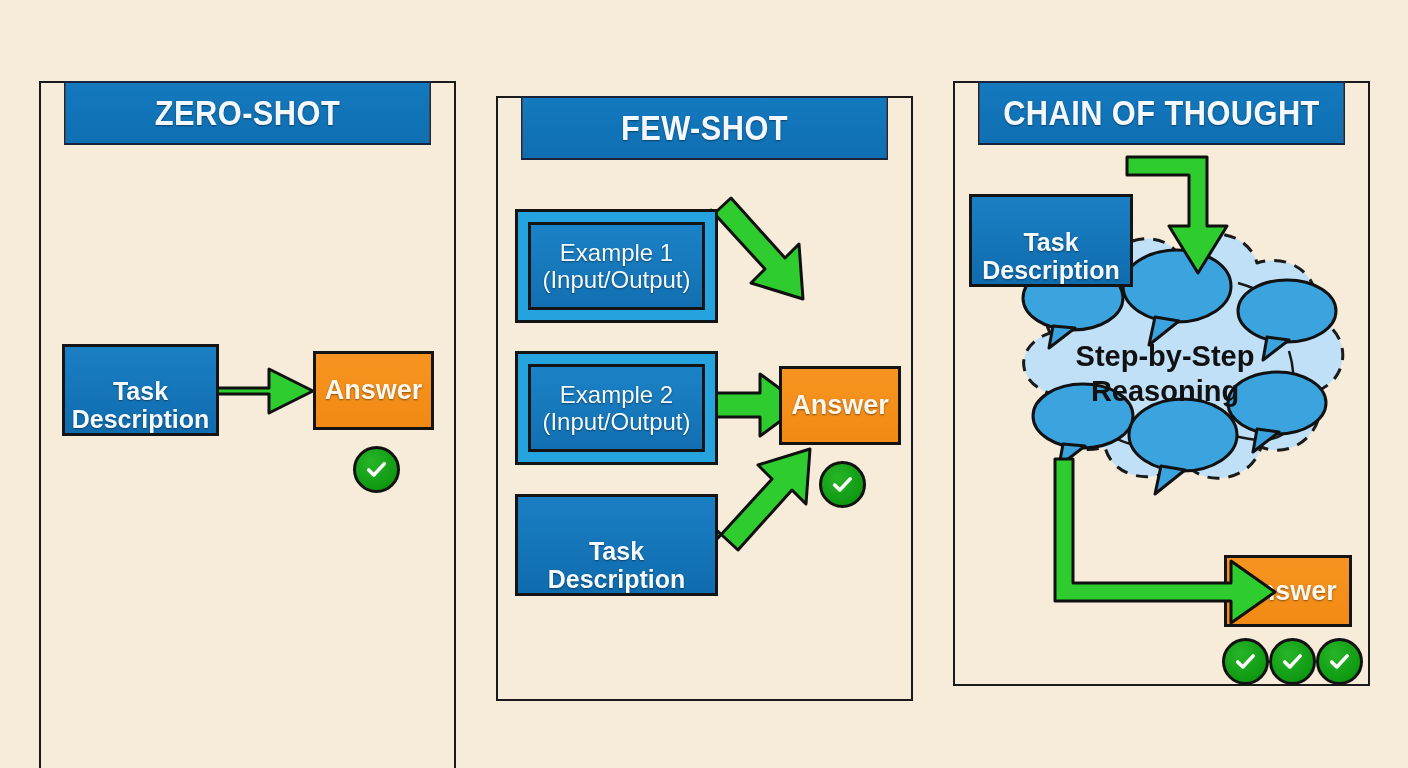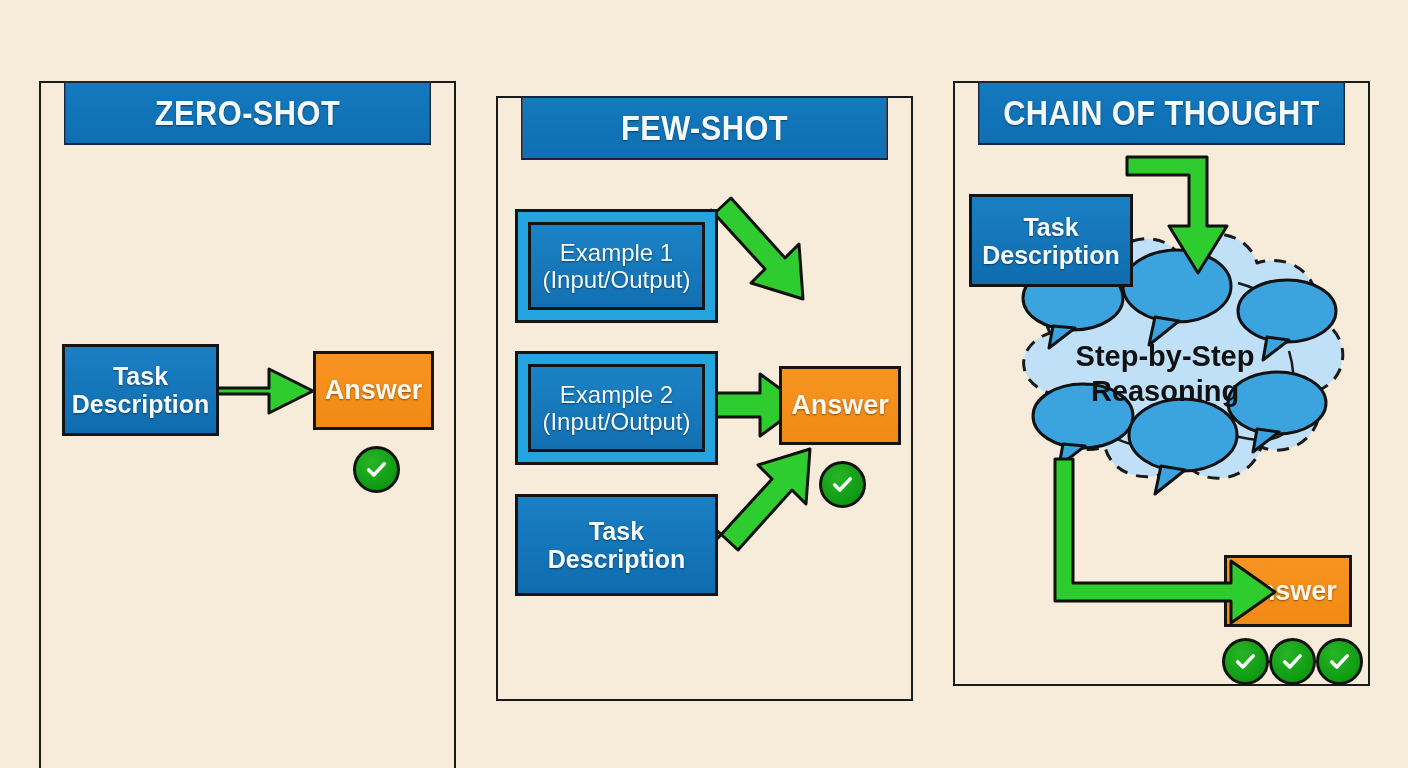--- a/index.html
+++ b/index.html
@@ -45,20 +45,21 @@
     font-weight:bold;
     line-height:1.12;
     border:3px solid #141414;
     text-shadow:0 1px 2px rgba(0,0,0,.45);
     z-index:4;
   }
   .box-task{
     background:linear-gradient(180deg,#1B7FC4 0%,#0F6CAE 100%);
     color:#F4FAFF;
     font-size:25px;
+    align-items:flex-end;
   }
   .box-answer{
     background:linear-gradient(180deg,#F79421 0%,#F18A14 100%);
     color:#FFF7EC;
     font-size:27px;
     justify-content:center;
   }
   
   .box-example-outer{
     position:absolute;

